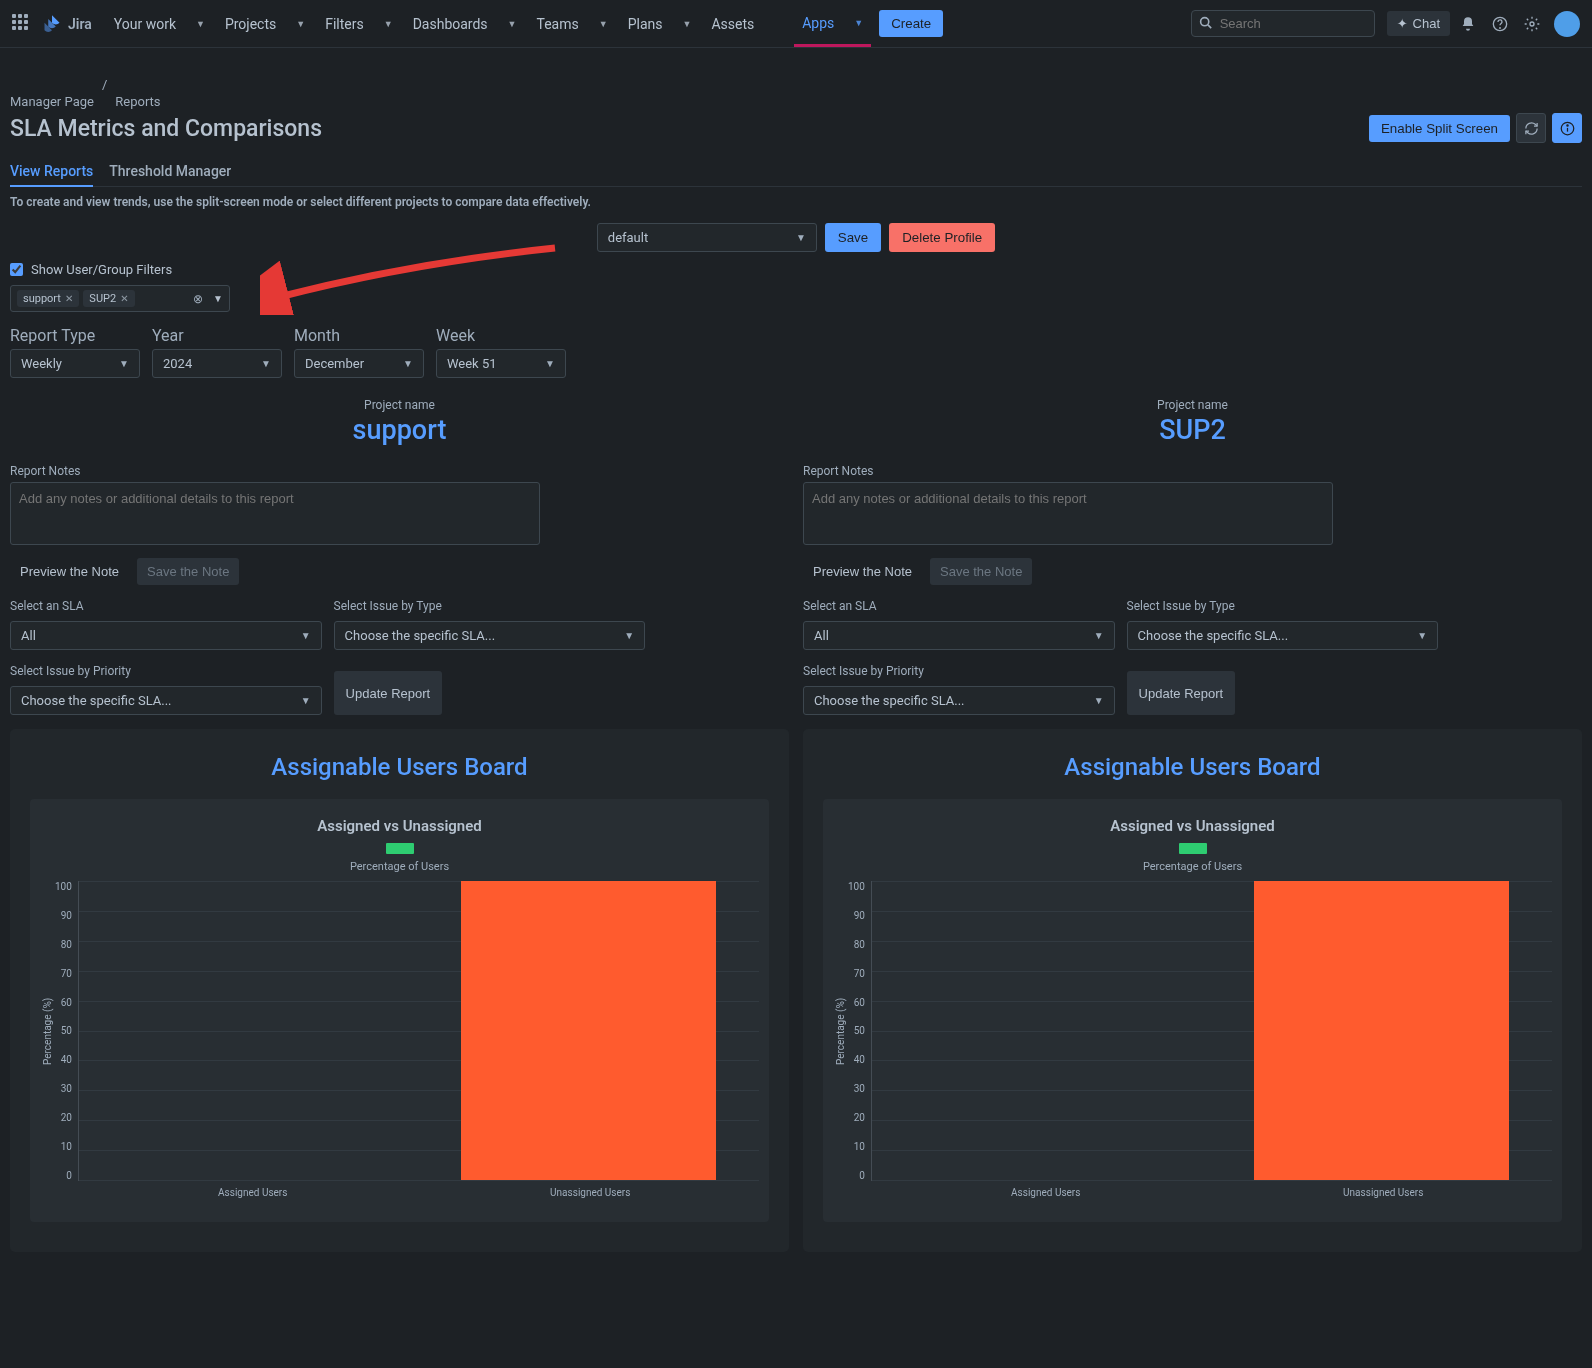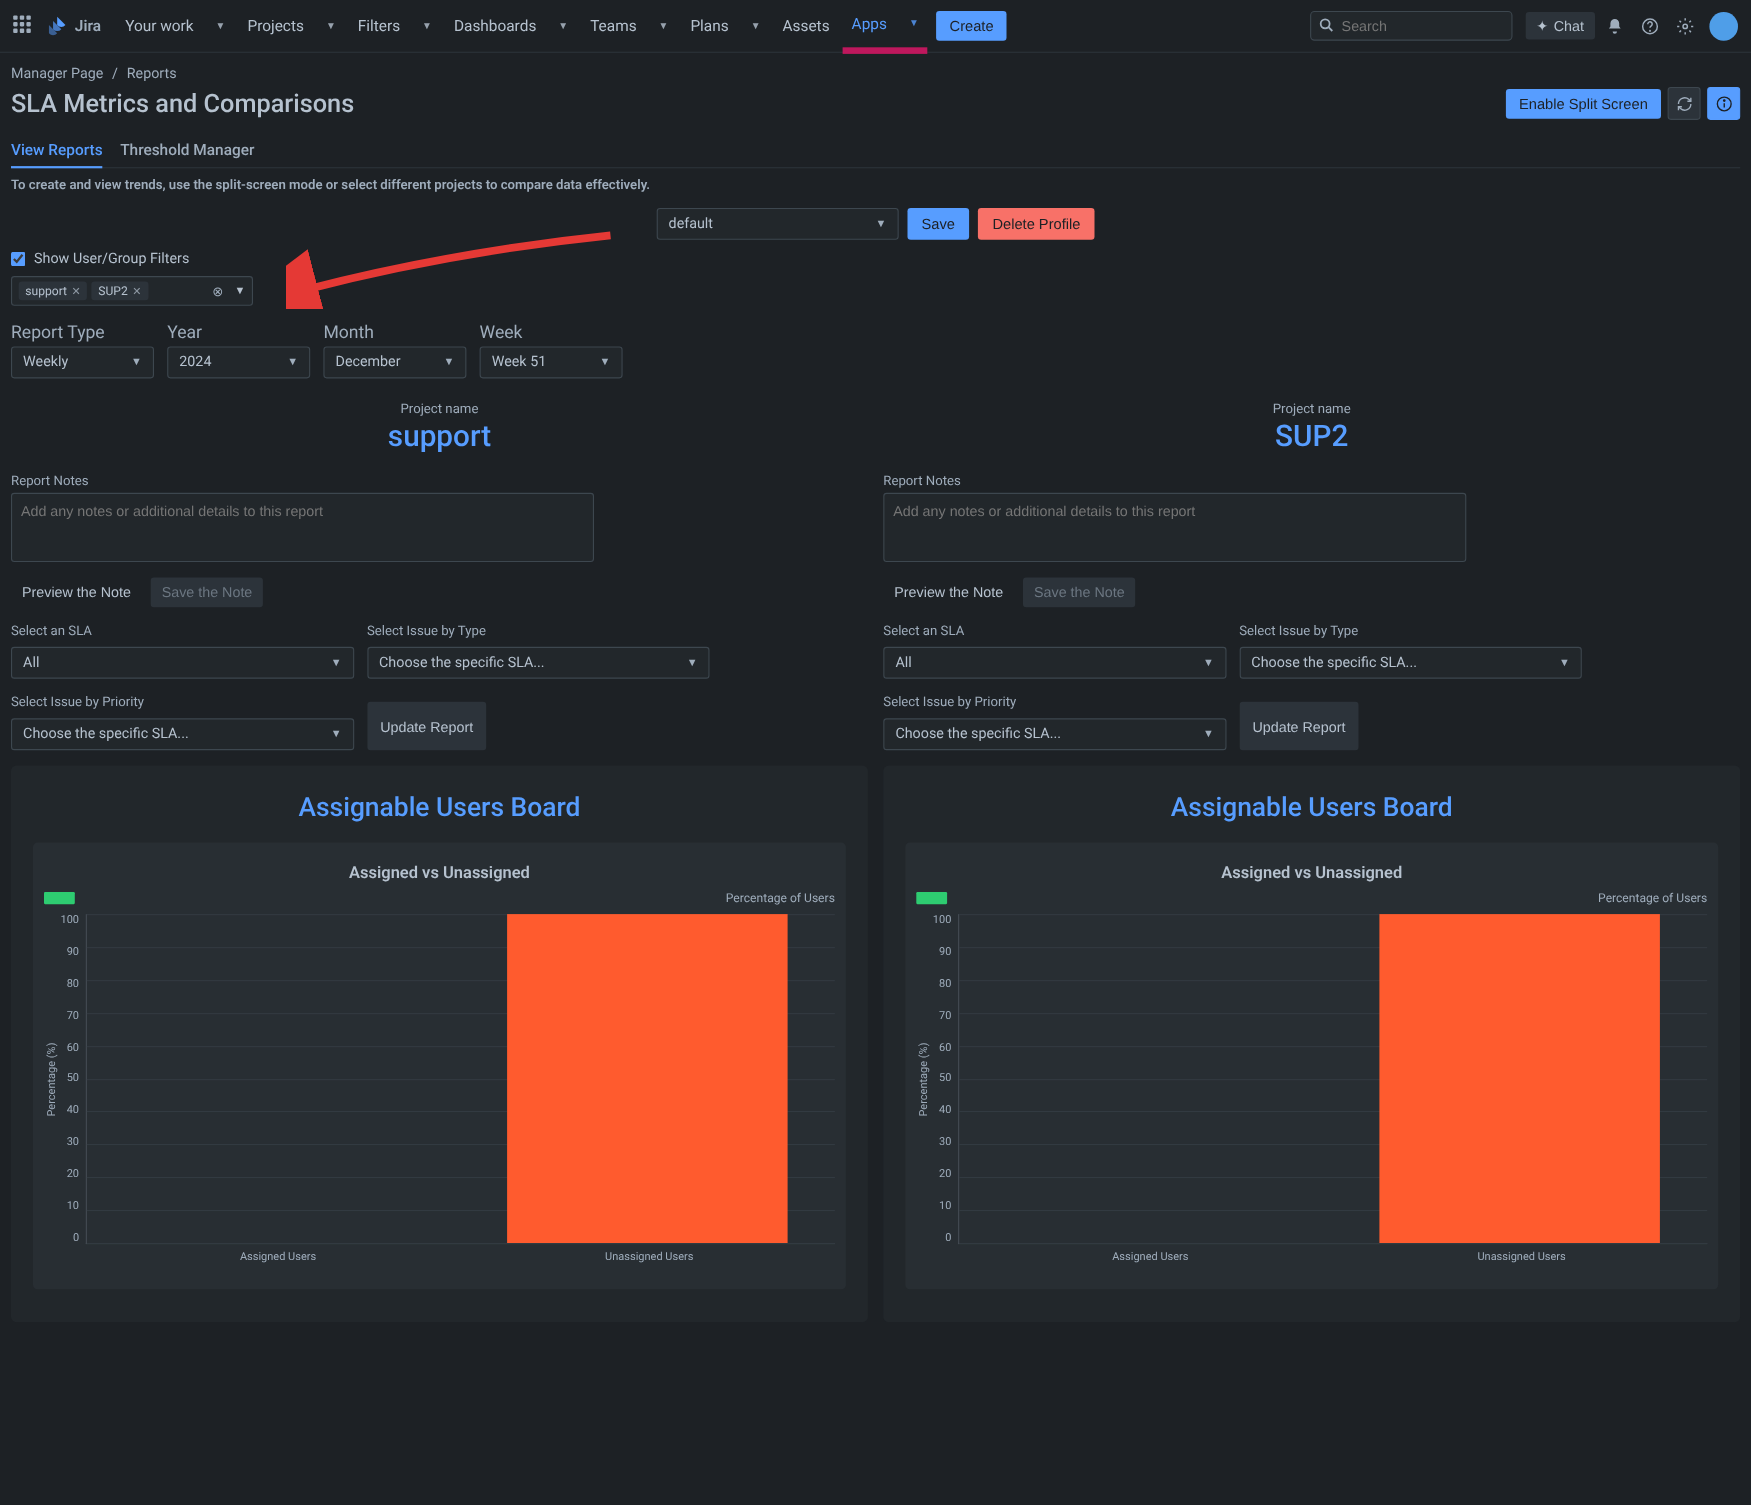--- a/index.html
+++ b/index.html
@@ -14,34 +14,34 @@
   .topnav {
     display: flex; align-items: center; height: 48px;
     padding: 0 12px; border-bottom: 1px solid #2c333a;
     gap: 4px;
   }
   .appswitch { width:20px; height:20px; display:grid; grid-template-columns:repeat(3,4px); grid-template-rows:repeat(3,4px); gap:2px; cursor:pointer; margin-right:6px;}
   .appswitch span{background:#9fadbc;border-radius:1px;}
   .jira-logo { display:flex; align-items:center; gap:6px; color:#9fadbc; font-weight:600; margin-right:10px;}
   .jira-logo svg{width:20px;height:20px;}
   .nav-item { padding:6px 8px; color:#b6c2cf; font-size:14px; cursor:pointer; display:flex; align-items:center; gap:20px;}
-  .nav-item.active{ color:#579dff; border-bottom:6px solid #be185d; padding-bottom:13px; padding-top:15px;}
+  .nav-item.active{ color:#579dff; border-bottom:3px solid #be185d; padding-bottom:13px; padding-top:15px;margin-left:28px;}
   .nav-item .chev{font-size:9px;opacity:.8;}
   .create-btn{ background:#579dff; color:#1d2125; border:none; padding:6px 12px; border-radius:3px; font-weight:500; cursor:pointer; margin-left:4px;}
   .nav-spacer{flex:1;}
   .search-box{ position:relative; width:184px;}
   .search-box input{ width:100%; background:#22272b; border:1px solid #3d474f; border-radius:4px; padding:5px 8px 5px 28px; color:#b6c2cf; font-size:13px;}
   .search-box .sicon{position:absolute; left:8px; top:6px; color:#9fadbc;}
   .chat-btn{ background:#2c333a; border:none; color:#b6c2cf; padding:5px 10px; border-radius:3px; display:flex; align-items:center; gap:5px; cursor:pointer; margin-left:8px; font-size:13px;}
   .icon-btn{ width:28px;height:28px;display:flex;align-items:center;justify-content:center;color:#9fadbc;cursor:pointer;border-radius:50%;}
   .avatar{width:26px;height:26px;border-radius:50%;background:#4f9ee8;margin-left:4px;cursor:pointer;}
   
   .page{ padding:12px 10px 20px;}
   .breadcrumb{font-size:13px;color:#9fadbc;display:flex;gap:8px;align-items:center;}
-  .breadcrumb a{color:#9fadbc;text-decoration:none;cursor:pointer;}
+  .breadcrumb a{color:#9fadbc;text-decoration:none;cursor:pointer;margin-top:34px;}
   .page-head{display:flex;align-items:center;justify-content:space-between;margin-top:4px;}
   .page-title{font-size:23px;font-weight:500;color:#b6c2cf;}
   .head-actions{display:flex;gap:6px;align-items:center;}
   .es-btn{background:#579dff;color:#1d2125;border:none;padding:6px 12px;border-radius:3px;font-weight:500;cursor:pointer;}
   .sq-btn{width:30px;height:30px;background:#2c333a;border:1px solid #3d474f;border-radius:3px;display:flex;align-items:center;justify-content:center;color:#9fadbc;cursor:pointer;}
   
   .tabs{display:flex;gap:16px;border-bottom:1px solid #2c333a;margin-top:14px;}
   .tab{padding:6px 0;font-size:14px;color:#9fadbc;cursor:pointer;font-weight:500;}
   .tab.active{color:#579dff;border-bottom:2px solid #579dff;margin-bottom:-1px;}
   .helper-text{font-size:12px;color:#9fadbc;margin-top:8px;font-weight:600;}
@@ -81,21 +81,21 @@
   .select-row{display:flex;gap:12px;margin-top:14px;}
   .select-col{display:flex;flex-direction:column;gap:4px;flex:1;}
   .select-col .select{width:100%;}
   .select-col.narrow{flex:0 0 40%;}
   .btn-dark{background:#2c333a;border:none;color:#b6c2cf;padding:7px 12px;border-radius:3px;cursor:pointer;font-size:13px;align-self:flex-end;height:44px;}
   
   .board{background:#22272b;border-radius:5px;margin-top:14px;padding:24px 20px 30px;}
   .board-title{text-align:center;font-size:24px;color:#579dff;font-weight:500;margin-bottom:18px;}
   .chart-box{background:#282e33;border-radius:4px;padding:18px 10px 24px;}
   .chart-title{text-align:center;font-size:15px;color:#b6c2cf;font-weight:600;margin-bottom:8px;}
-  .legend{display:flex;justify-content:space-between;align-items:center;gap:6px;font-size:11px;color:#9fadbc;margin-bottom:8px;}
+  .legend{display:flex;justify-content:flex-start;align-items:center;gap:6px;font-size:11px;color:#9fadbc;margin-bottom:8px;flex-direction:column;}
   .legend-swatch{width:28px;height:11px;background:#2ecc71;border-radius:1px;}
   .chart-area{display:flex;height:300px;}
   .y-axis-label{writing-mode:vertical-rl;transform:rotate(180deg);font-size:10px;color:#9fadbc;text-align:center;padding:0 2px;}
   .y-ticks{display:flex;flex-direction:column;justify-content:space-between;font-size:10px;color:#9fadbc;text-align:right;padding-right:6px;height:100%;}
   .plot{flex:1;position:relative;border-left:1px solid #444c54;border-bottom:1px solid #444c54;}
   .gridline{position:absolute;left:0;right:0;border-top:1px solid #323a41;}
   .bars{position:absolute;inset:0;display:flex;}
   .bar-slot{flex:1;display:flex;align-items:flex-end;justify-content:center;}
   .bar{width:75%;background:#ff5b2e;}
   .x-labels{display:flex;margin-left:44px;}

